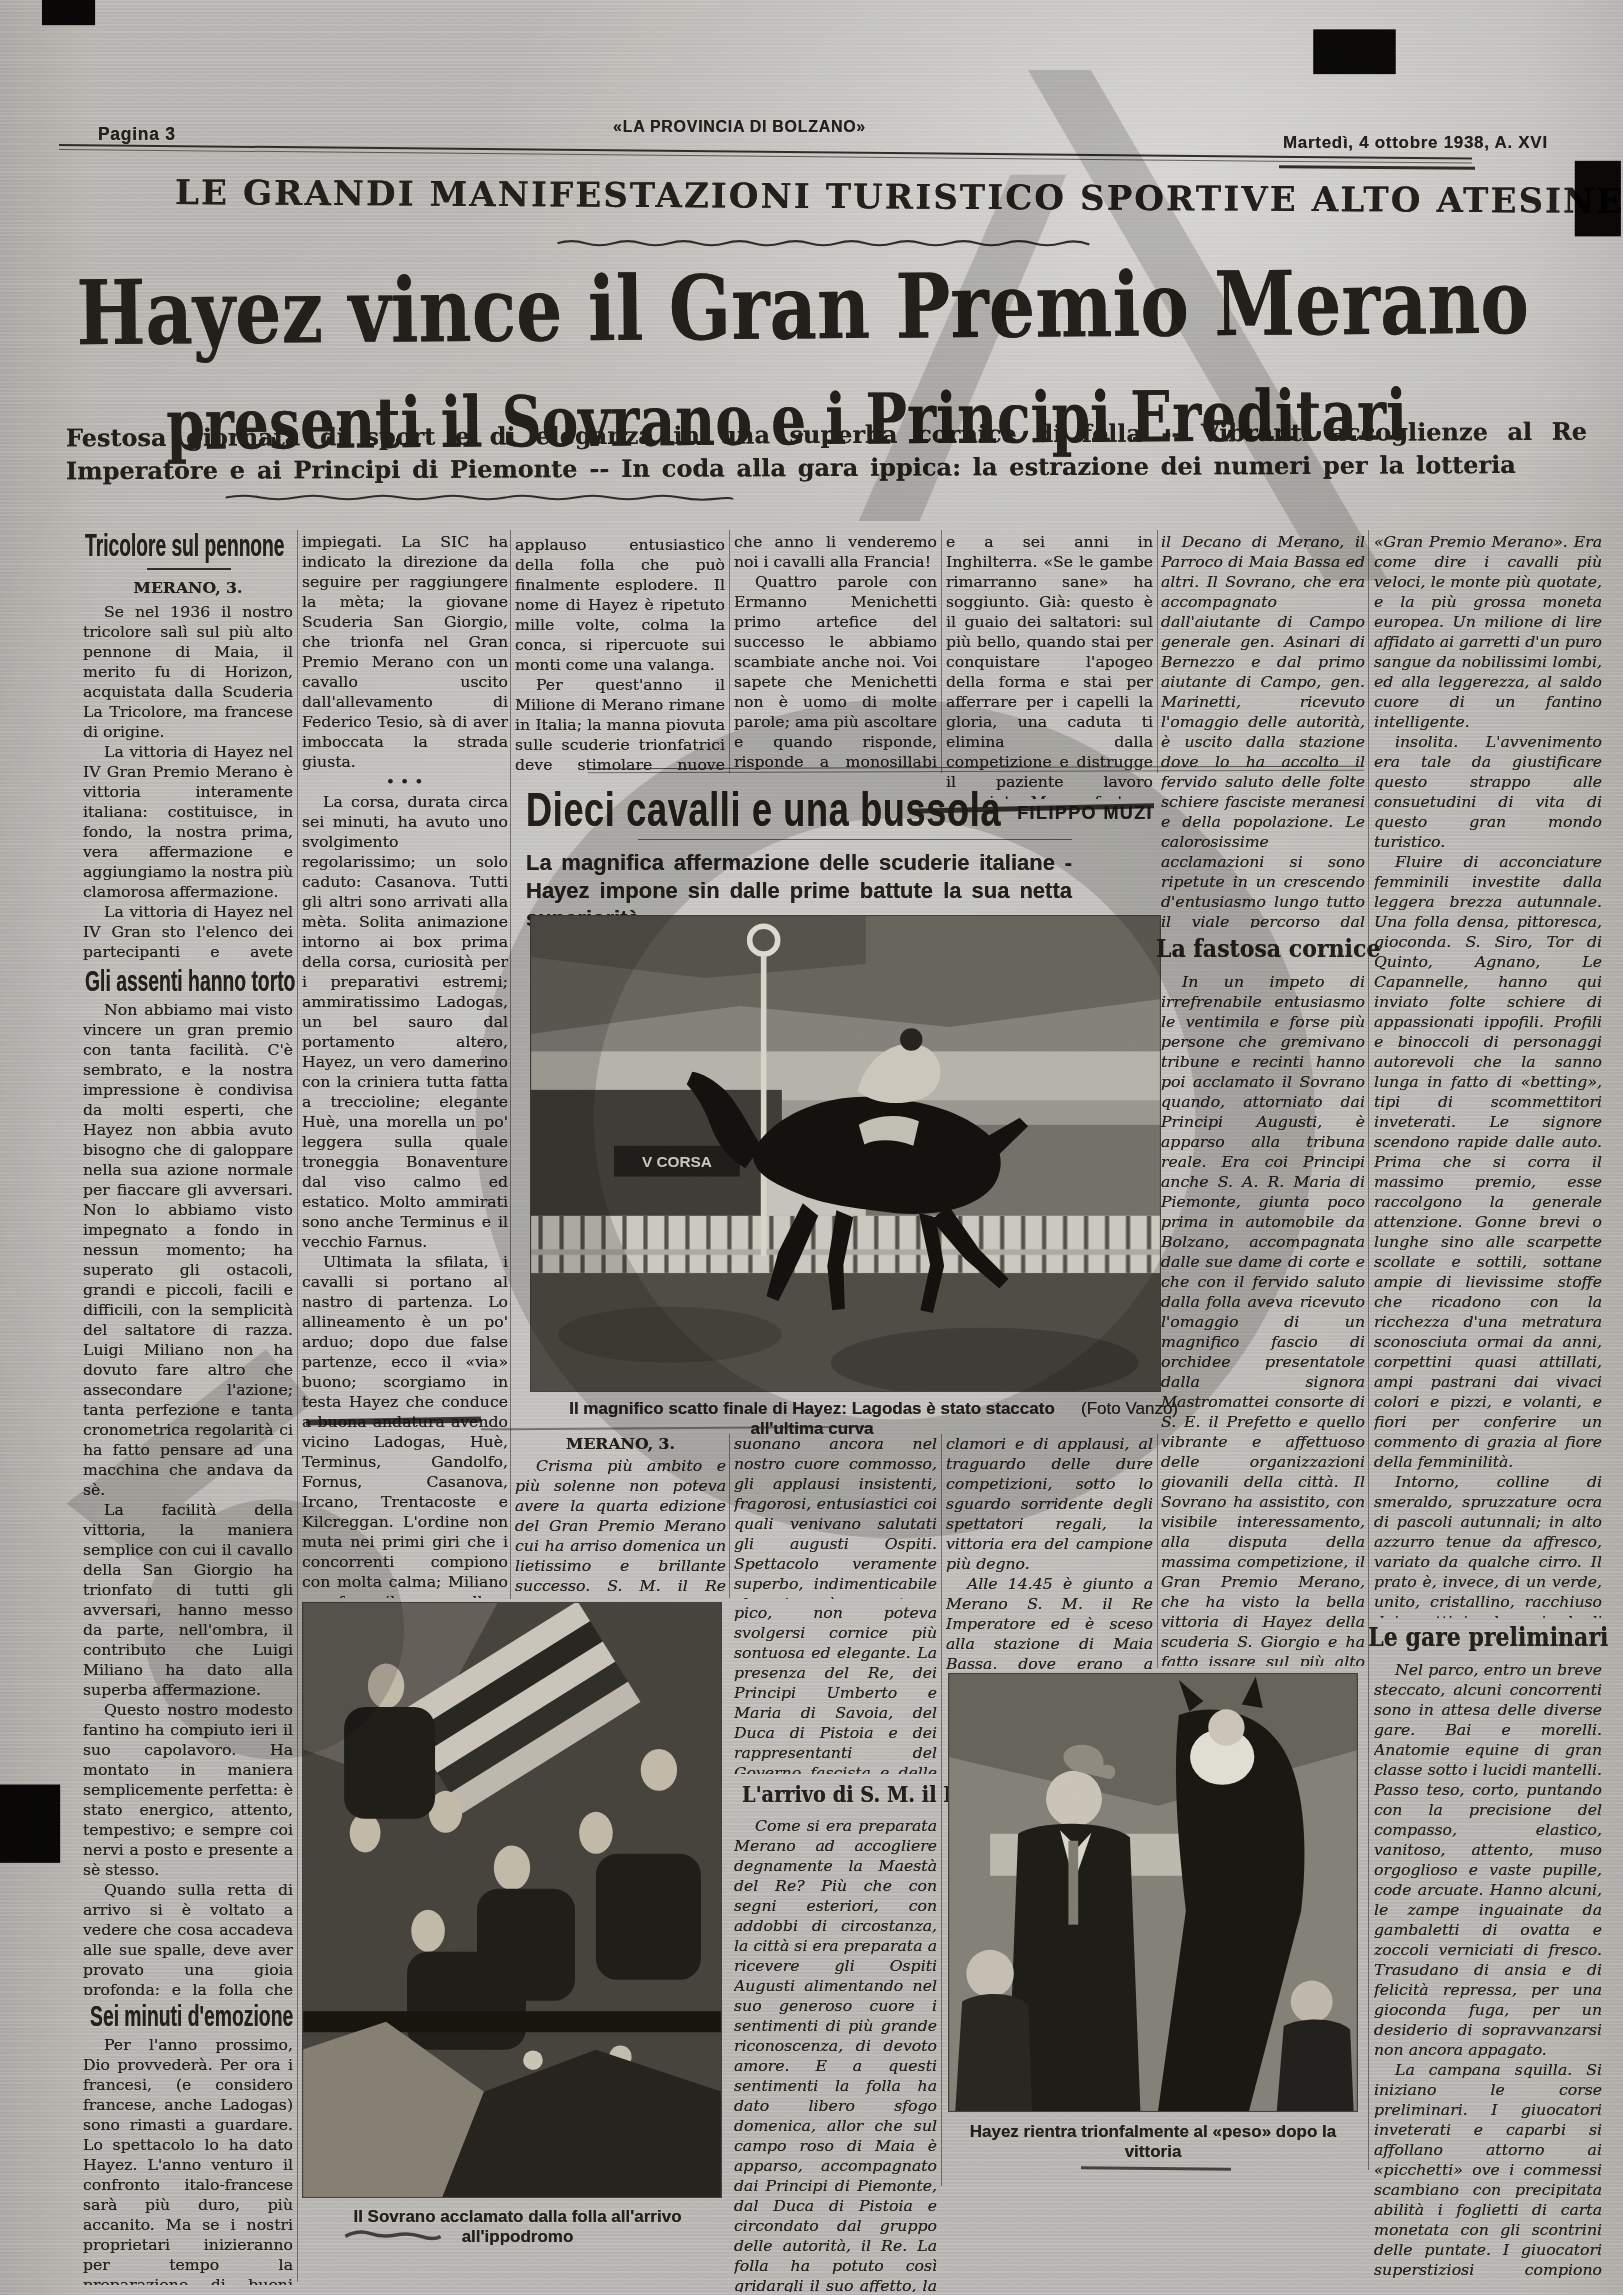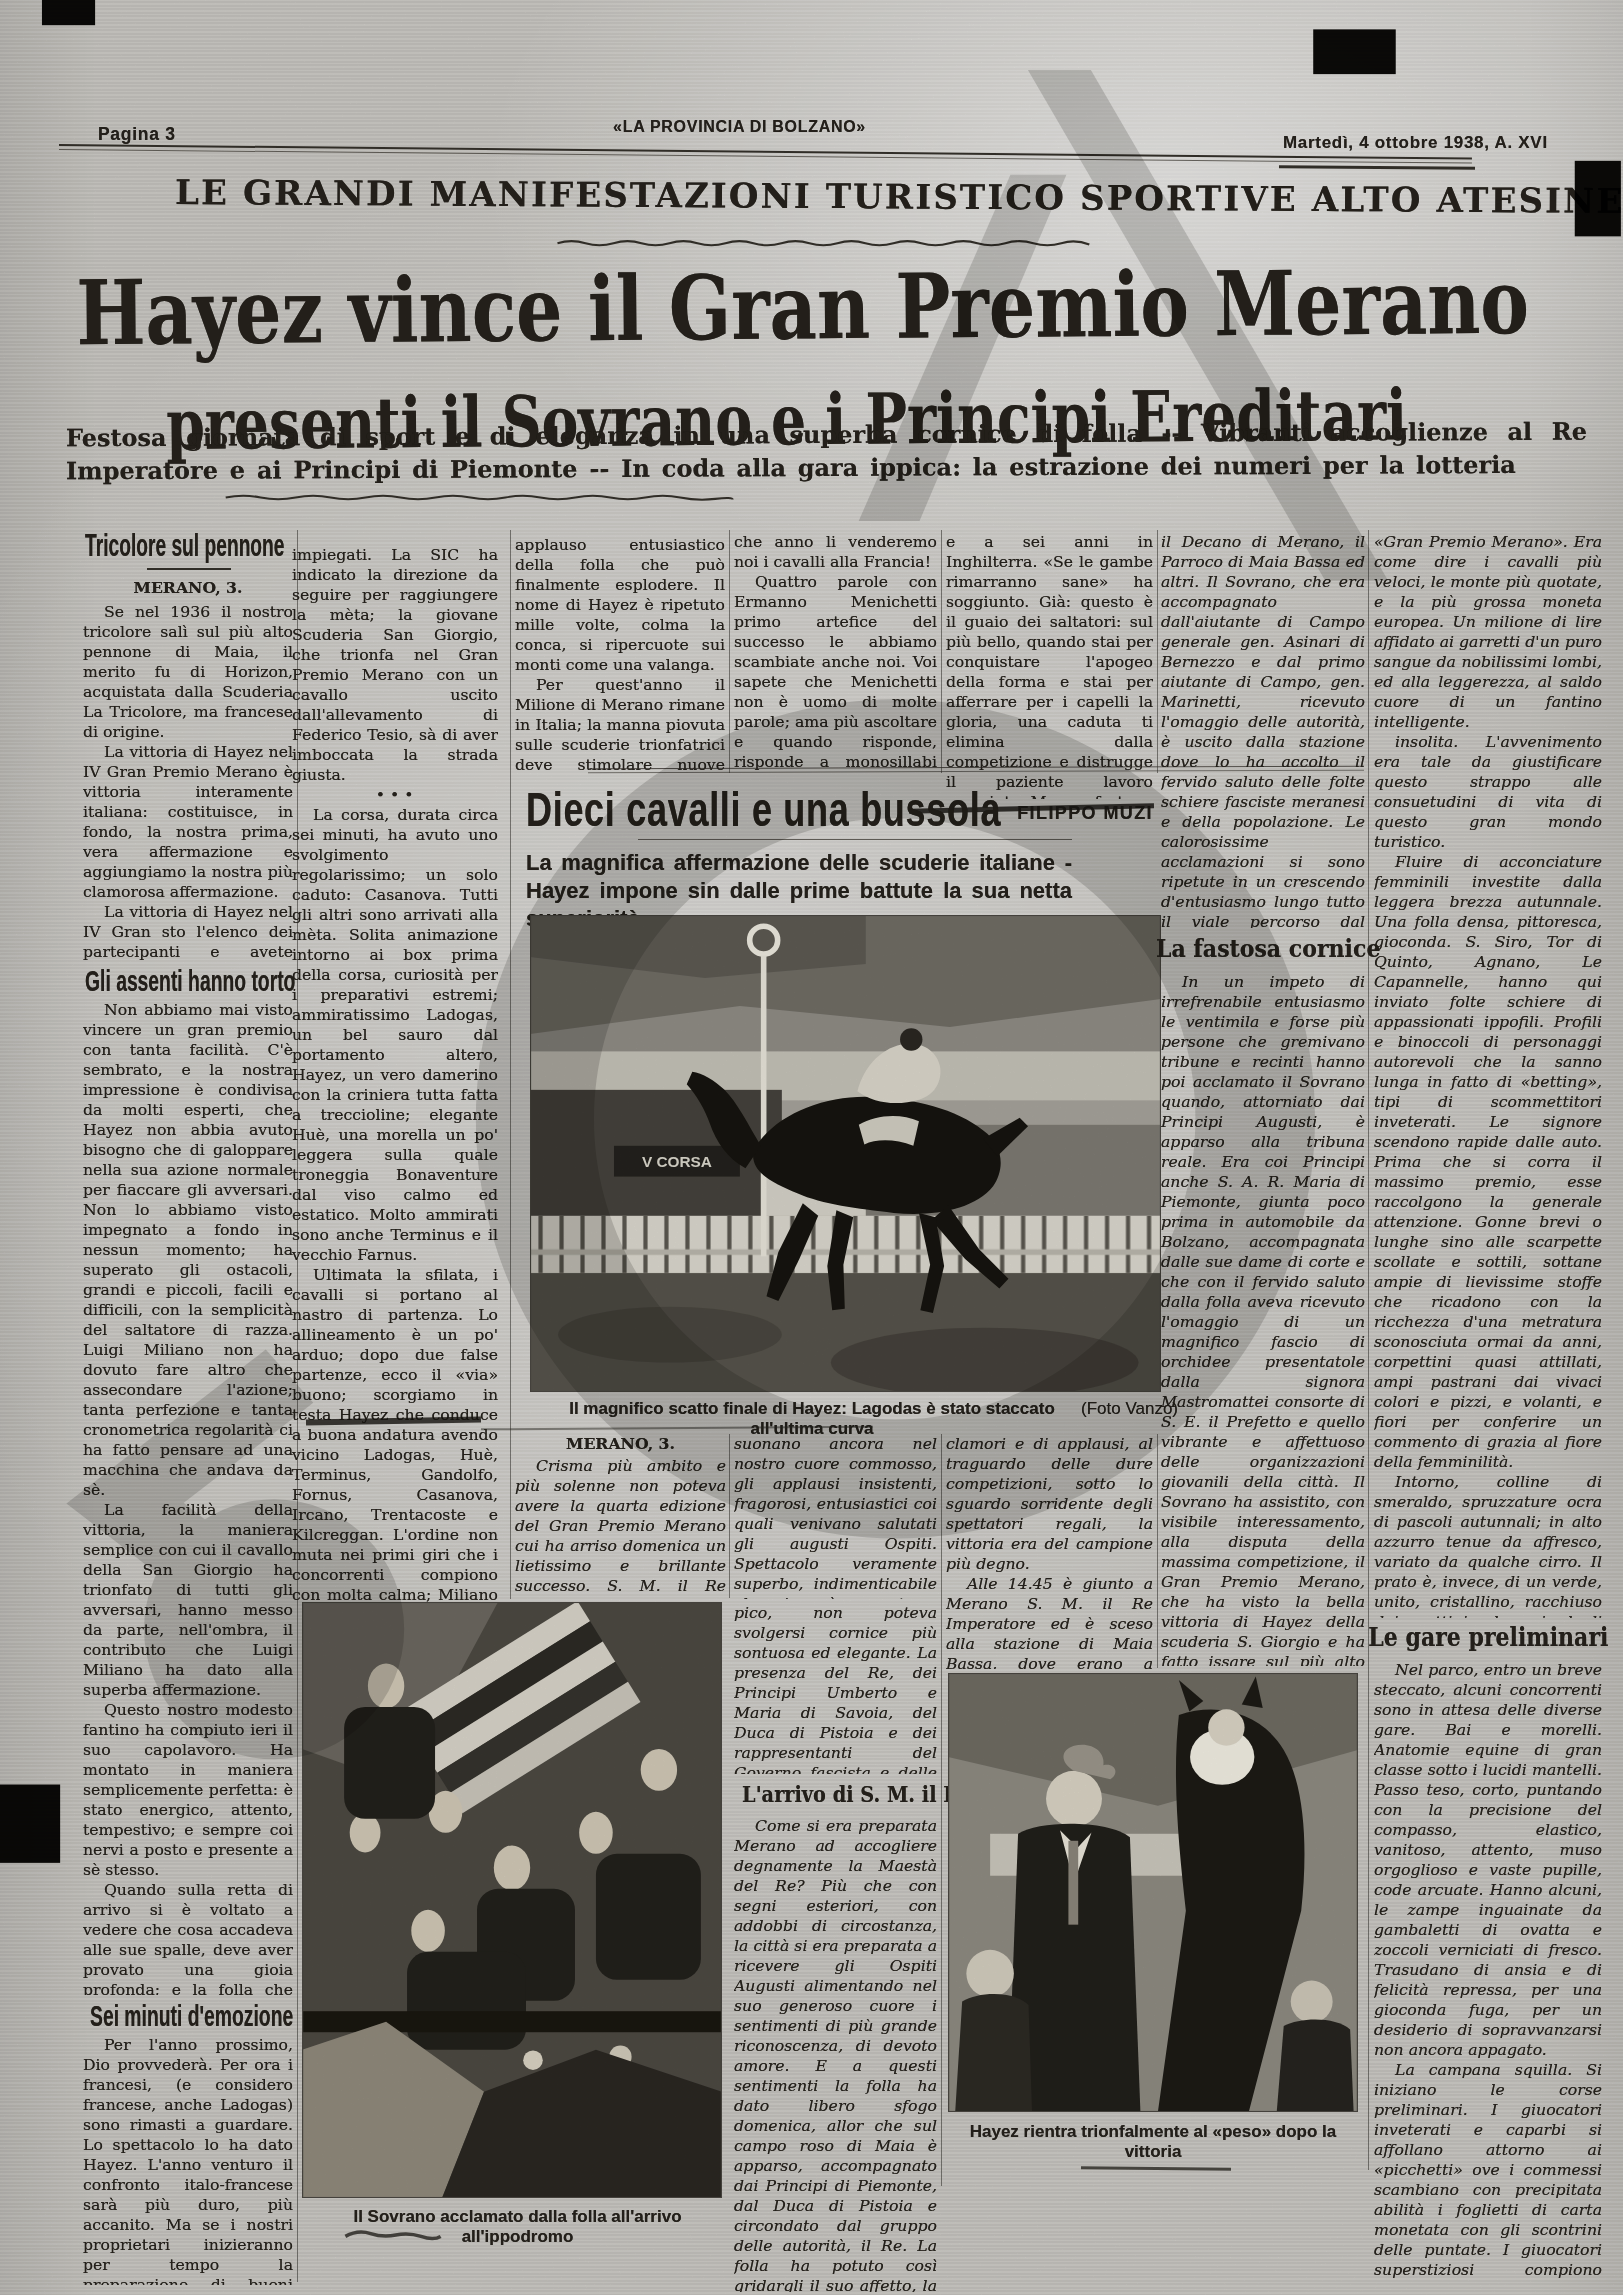--- a/index.html
+++ b/index.html
@@ -83,21 +83,21 @@
       <p>Non abbiamo mai visto vincere un gran premio con tanta facilità. C'è sembrato, e la nostra impressione è condivisa da molti esperti, che Hayez non abbia avuto bisogno che di galoppare nella sua azione normale per fiaccare gli avversari. Non lo abbiamo visto impegnato a fondo in nessun momento; ha superato gli ostacoli, grandi e piccoli, facili e difficili, con la semplicità del saltatore di razza. Luigi Miliano non ha dovuto fare altro che assecondare l'azione; tanta perfezione e tanta cronometrica regolarità ci ha fatto pensare ad una macchina che andava da sè.</p>
       <p>La facilità della vittoria, la maniera semplice con cui il cavallo della San Giorgio ha trionfato di tutti gli avversari, hanno messo da parte, nell'ombra, il contributo che Luigi Miliano ha dato alla superba affermazione.</p>
       <p>Questo nostro modesto fantino ha compiuto ieri il suo capolavoro. Ha montato in maniera semplicemente perfetta: è stato energico, attento, tempestivo; e sempre coi nervi a posto e presente a sè stesso.</p>
       <p>Quando sulla retta di arrivo si è voltato a vedere che cosa accadeva alle sue spalle, deve aver provato una gioia profonda; e la folla che aveva vissuto attimo per attimo la corsa, lo ha acclamato a lungo: così come si acclama il vincitore di una battaglia.</p>
     </div>
   <div class="abs hcol2 ink" style="left:90px;top:2002px;">Sei minuti d'emozione</div>
   <div class="abs body ink" style="left:83px;top:2035px;width:210px;height:250px;">
       <p>Per l'anno prossimo, Dio provvederà. Per ora i francesi, (e considero francese, anche Ladogas) sono rimasti a guardare. Lo spettacolo lo ha dato Hayez. L'anno venturo il confronto italo-francese sarà più duro, più accanito. Ma se i nostri proprietari inizieranno per tempo la preparazione di buoni soggetti, che abbiano disposizioni, qualche cosa di buono si dovrebbe pur fare.</p>
     </div>
 
-  <div class="abs body nfi ink" style="left:292px;top:532px;width:206px;height:1066px;margin-top:13px;">
+  <div class="abs body nfi ink" style="left:302px;top:532px;width:206px;height:1066px;">
       <p>impiegati. La SIC ha indicato la direzione da seguire per raggiungere la mèta; la giovane Scuderia San Giorgio, che trionfa nel Gran Premio Merano con un cavallo uscito dall'allevamento di Federico Tesio, sà di aver imboccata la strada giusta.</p>
       <p>    •  •  •</p>
       <p>La corsa, durata circa sei minuti, ha avuto uno svolgimento regolarissimo; un solo caduto: Casanova. Tutti gli altri sono arrivati alla mèta. Solita animazione intorno ai box prima della corsa, curiosità per i preparativi estremi; ammiratissimo Ladogas, un bel sauro dal portamento altero, Hayez, un vero damerino con la criniera tutta fatta a treccioline; elegante Huè, una morella un po' leggera sulla quale troneggia Bonaventure dal viso calmo ed estatico. Molto ammirati sono anche Terminus e il vecchio Farnus.</p>
       <p>Ultimata la sfilata, i cavalli si portano al nastro di partenza. Lo allineamento è un po' arduo; dopo due false partenze, ecco il «via» buono; scorgiamo in testa Hayez che conduce a buona andatura avendo vicino Ladogas, Huè, Terminus, Gandolfo, Fornus, Casanova, Ircano, Trentacoste e Kilcreggan. L'ordine non muta nei primi giri che i concorrenti compiono con molta calma; Miliano non forza il suo cavallo e si accontenta di tener viva l'andatura e di non commettere errori che potrebbero essere pregiudizievoli. Ecco i cavalli nella prima diagonale; l'argine, il piccolo muro sono superati senza danno; i concorrenti si mantengono riuniti. Hayez è sempre in testa e Ladogas gli è sempre vicinissimo, pronto a trar profitto del primo errore dell'avversario; assente dalla lotta, in terza posizione segue il ritmo della corsa con facilità; è dietro Terminus, poi Gandolfo.</p>
     </div>
 
   <div class="abs body nfi ink" style="left:515px;top:516px;width:210px;height:242px;margin-top:19px;">
       <p>applauso entusiastico della folla che può finalmente esplodere. Il nome di Hayez è ripetuto mille volte, colma la conca, si ripercuote sui monti come una valanga.</p>
       <p>Per quest'anno il Milione di Merano rimane in Italia; la manna piovuta sulle scuderie trionfatrici deve stimolare nuove energie; lo anno prossimo i francesi torneranno in compagnia degli inglesi che questa volta si son fermati a Enghien... quando il barometro segnava burrasca. L'anno prossimo ci sarà battaglia grossa; intanto abbiamo Hayez ed io penso che lo stesso Veil Picard se vedesse in azione questo nostro superbo campione cercherebbe di portarcelo via. Se il buon Dio ci assiste, fra qual-</p>
     </div>

